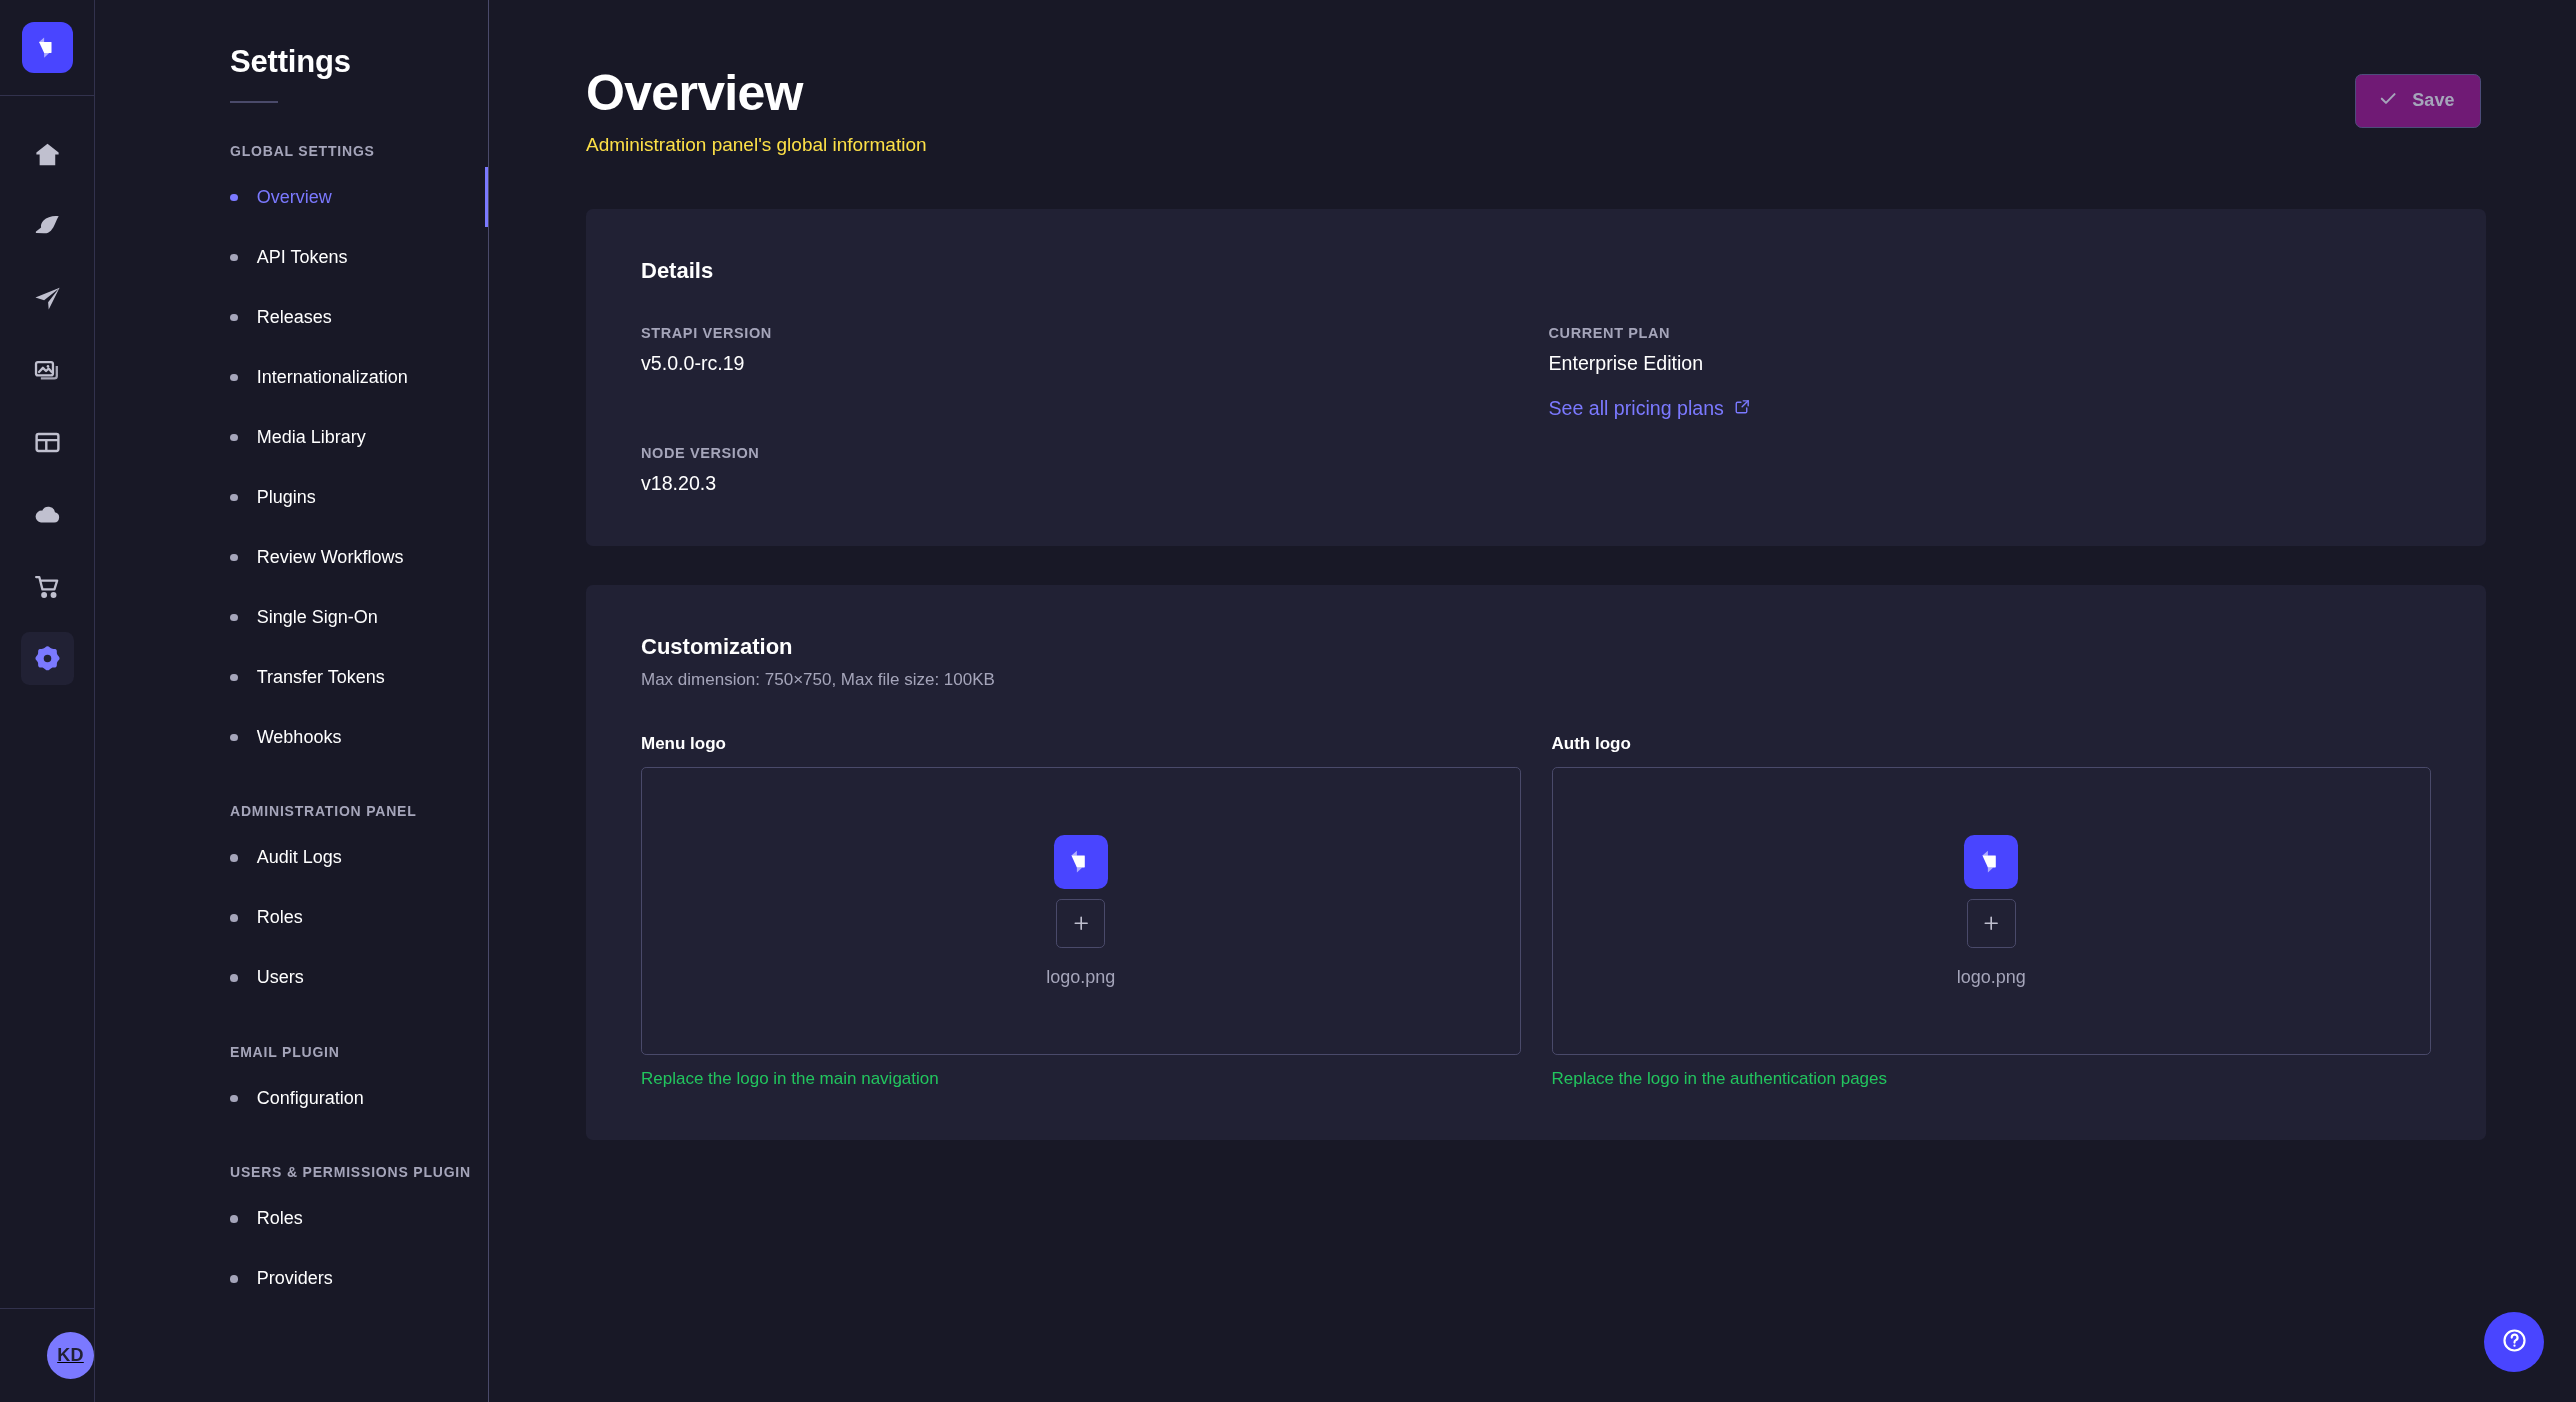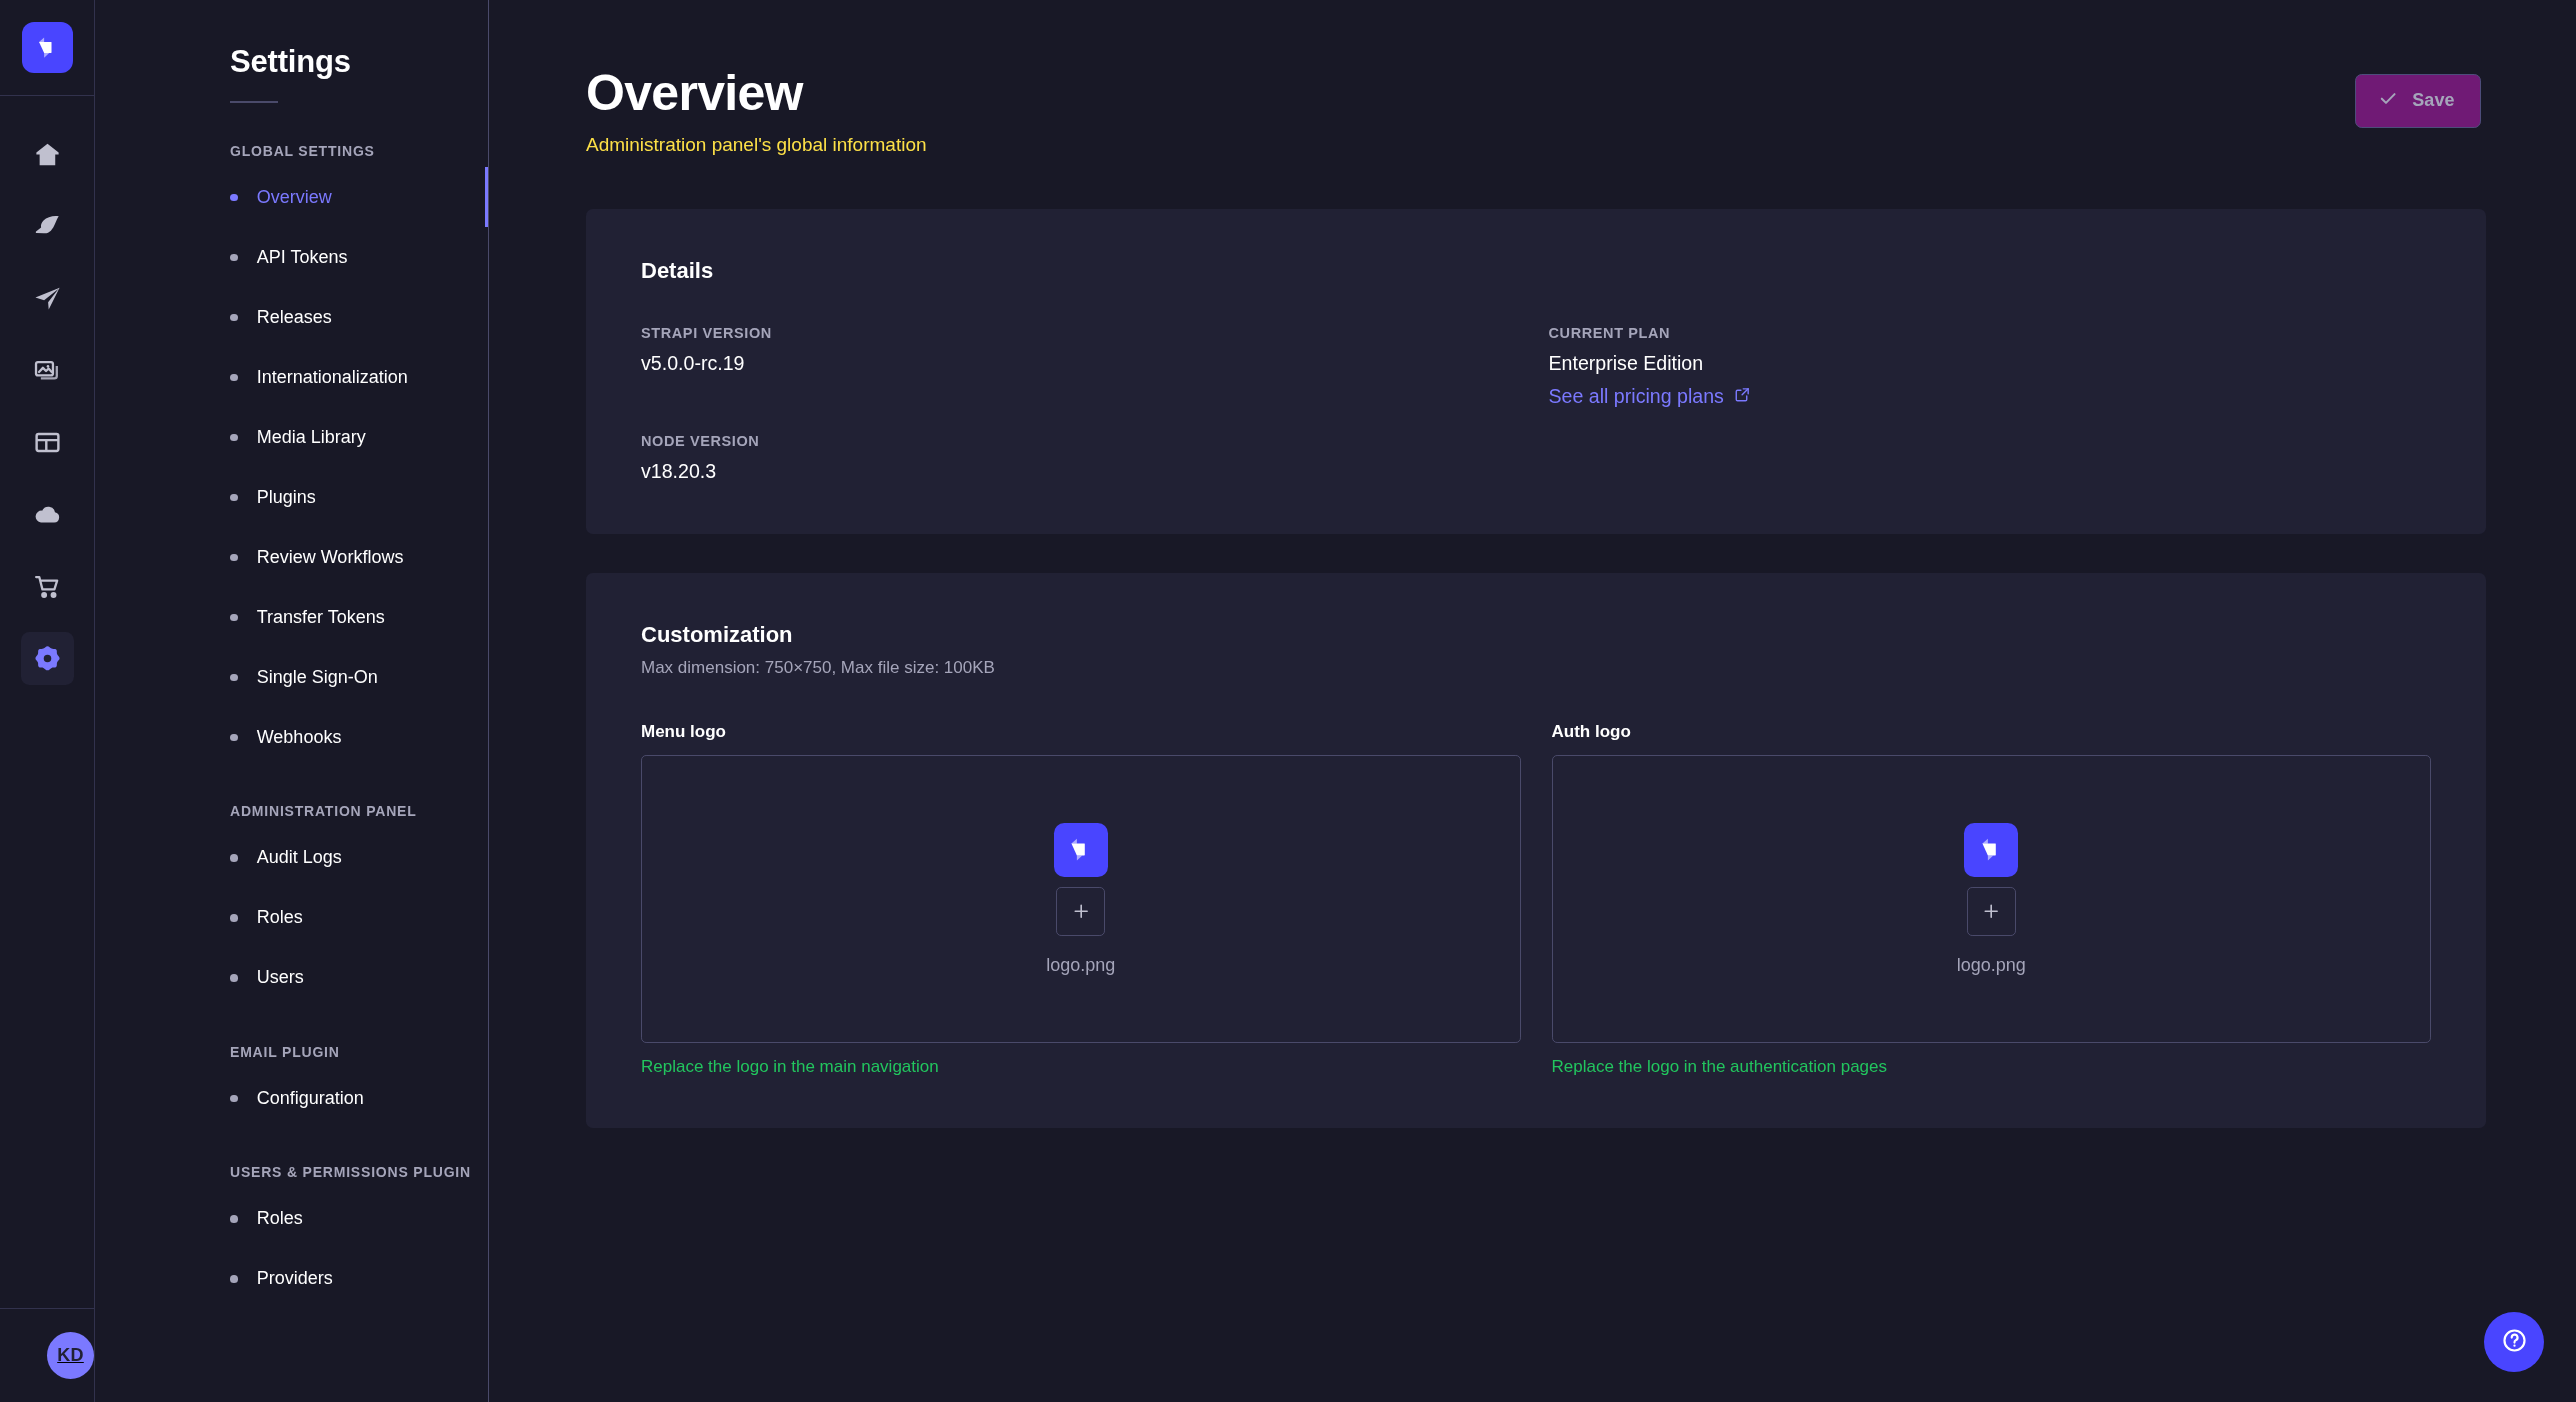--- a/index.html
+++ b/index.html
@@ -231,21 +231,21 @@
     font-size: 19.6px;
     margin-top: 11px;
   }
   .pricing-link {
     display: inline-flex;
     align-items: center;
     gap: 10.2px;
     color: #7b79ff;
     font-size: 19.6px;
     text-decoration: none;
-    margin-top: 10px;
+    margin-top: 22px;
   }
 
   .logo-grid {
     display: grid;
     grid-template-columns: 1fr 1fr;
     column-gap: 31px;
     margin-top: 44px;
   }
   .logo-field-label {
     color: #ffffff;
@@ -423,25 +423,25 @@
             <li class="nav-item">
               <span class="nav-bullet"></span>
               <span class="nav-label">Plugins</span>
             </li>
             <li class="nav-item">
               <span class="nav-bullet"></span>
               <span class="nav-label">Review Workflows</span>
             </li>
             <li class="nav-item">
               <span class="nav-bullet"></span>
+              <span class="nav-label">Single Sign-On</span>
+            </li>
+            <li class="nav-item">
+              <span class="nav-bullet"></span>
               <span class="nav-label">Transfer Tokens</span>
-            </li>
-            <li class="nav-item">
-              <span class="nav-bullet"></span>
-              <span class="nav-label">Single Sign-On</span>
             </li>
             <li class="nav-item">
               <span class="nav-bullet"></span>
               <span class="nav-label">Webhooks</span>
             </li>
           </ul>
         </div>
         <div class="nav-section">
           <div class="nav-section-label">ADMINISTRATION PANEL</div>
           <ul class="nav-list">

